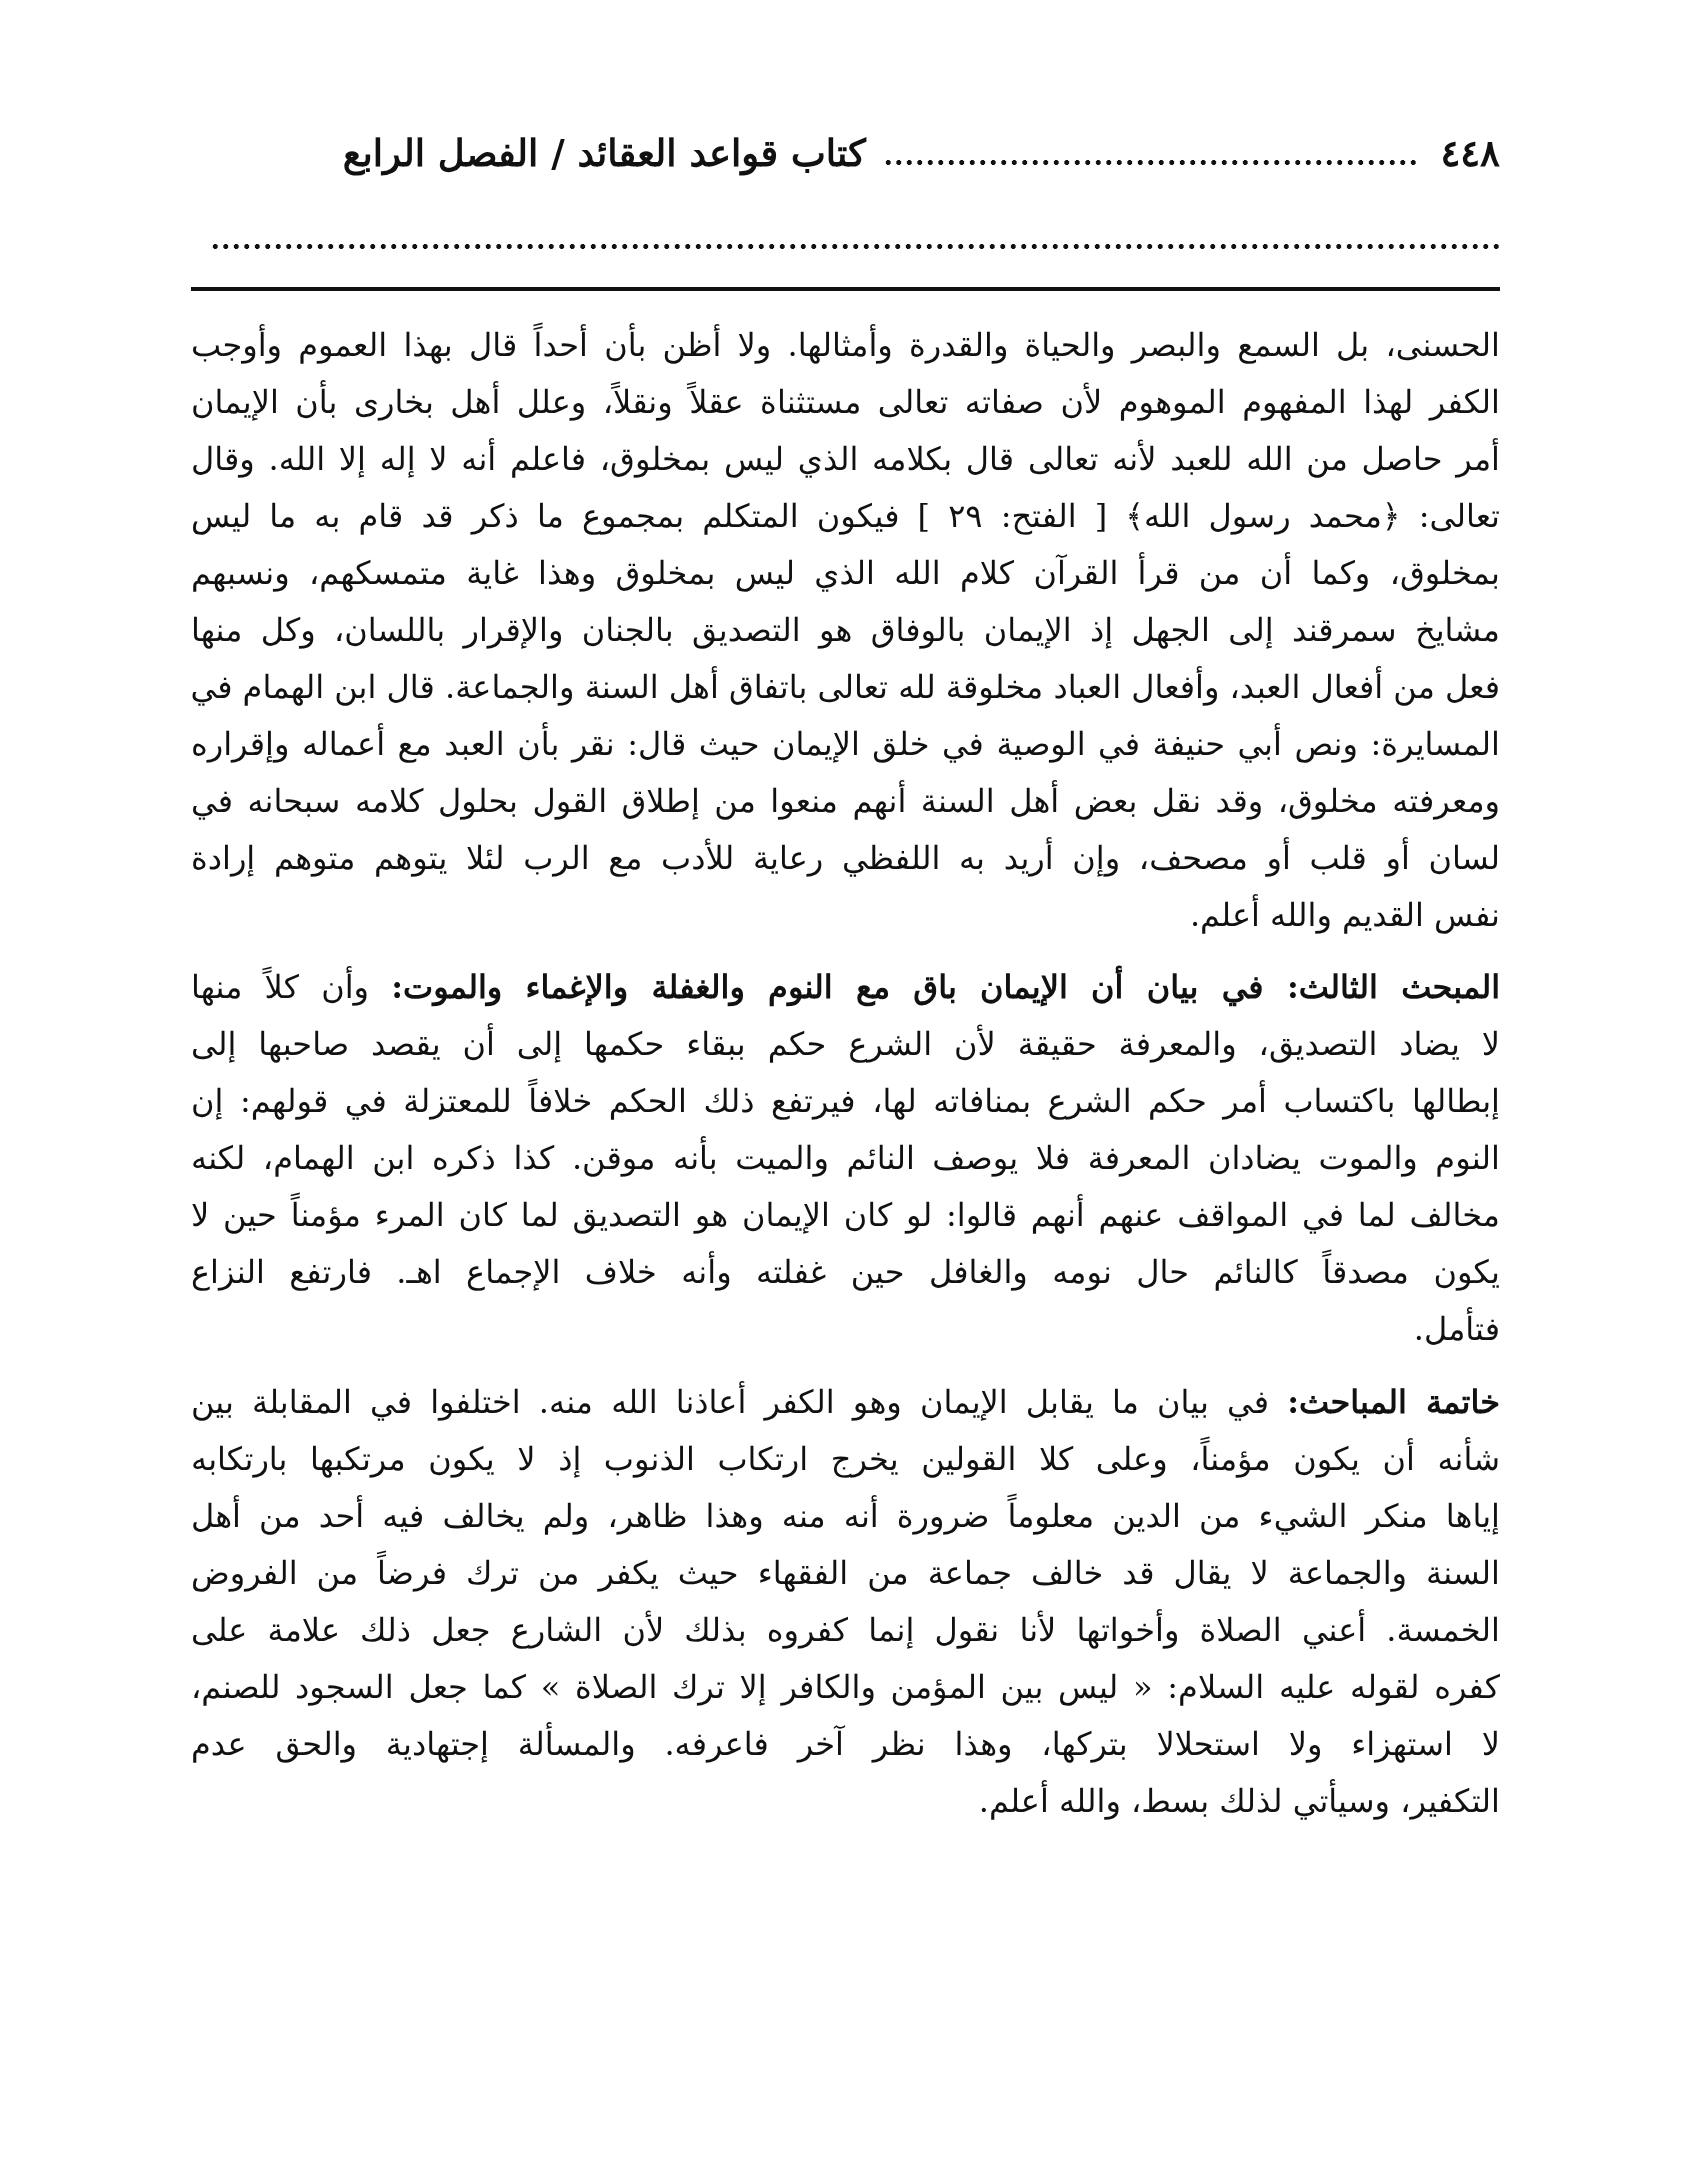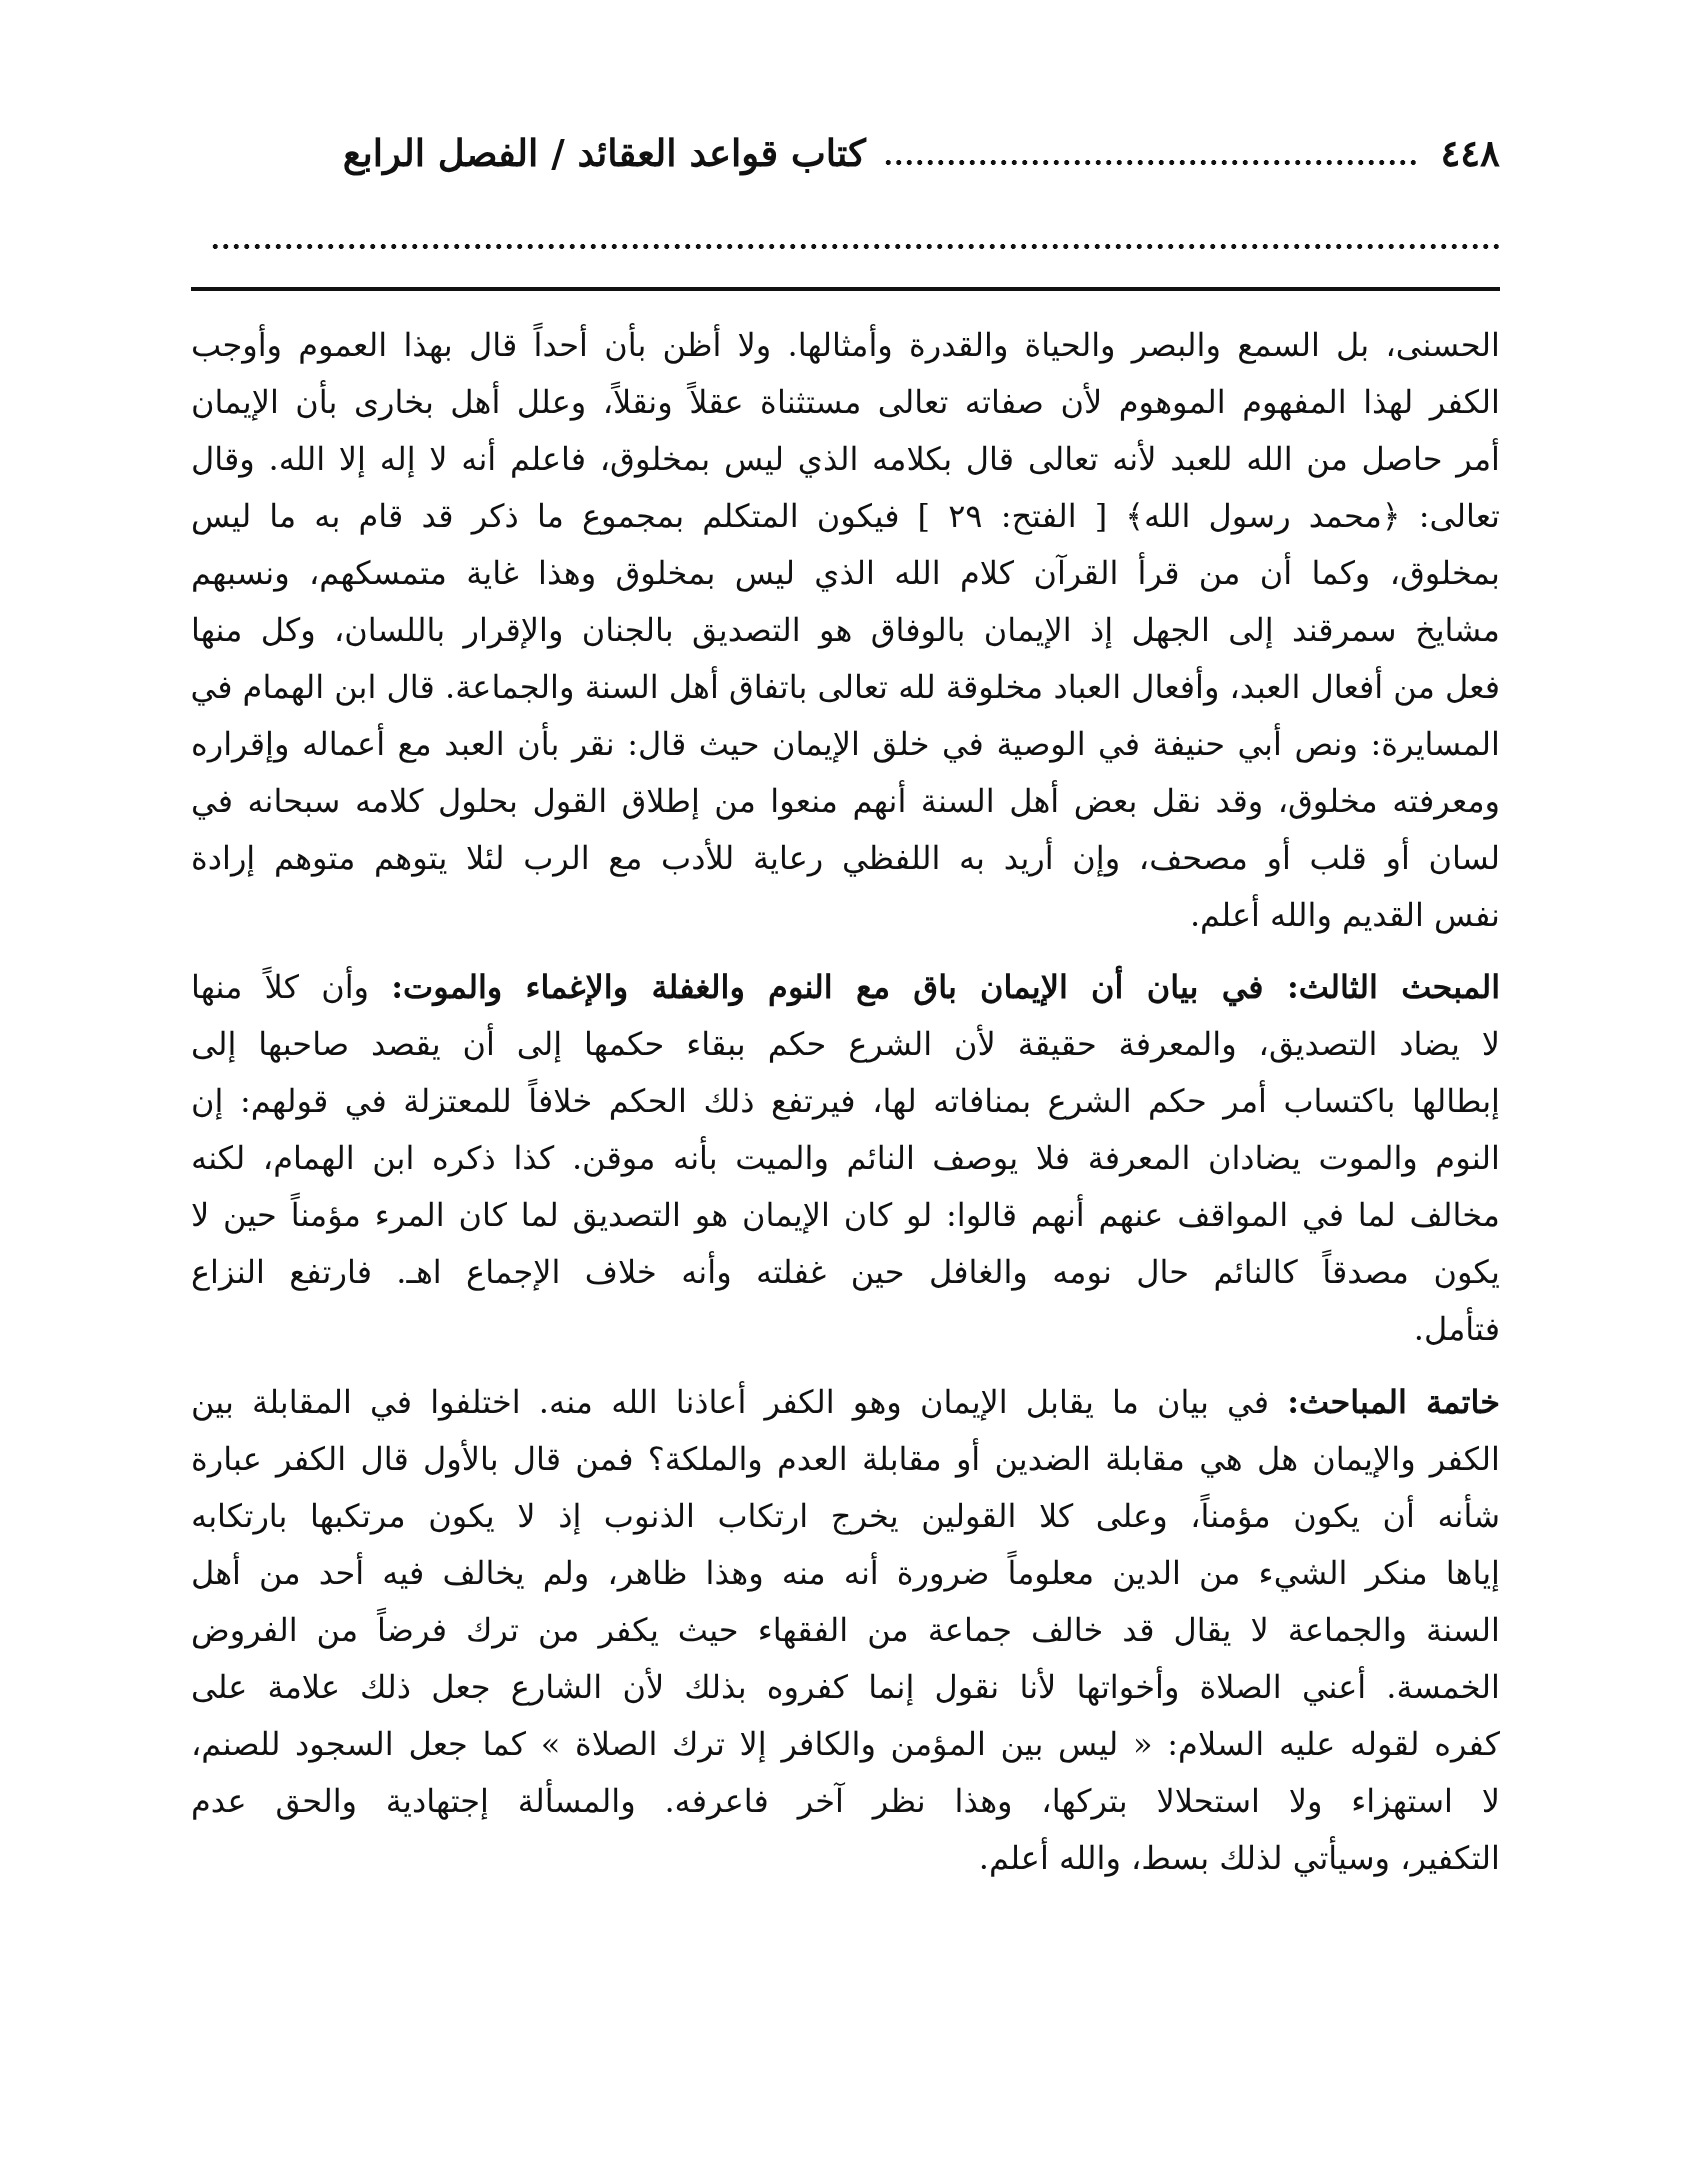--- a/index.html
+++ b/index.html
@@ -69,21 +69,20 @@
       <div class="line last">فتأمل.</div>
     </div>
 
     <div class="para-gap"></div>
 
     <div>
       <div class="line">
         <span class="bold">خاتمة المباحث:</span>
         <span> في بيان ما يقابل الإيمان وهو الكفر أعاذنا الله منه. اختلفوا في المقابلة بين</span>
       </div>
-      <div class="line">الكفر والإيمان هل هي مقابلة الضدين أو مقابلة العدم والملكة؟ فمن قال بالأول قال الكفر عبارة</div>
       <div class="line">شأنه أن يكون مؤمناً، وعلى كلا القولين يخرج ارتكاب الذنوب إذ لا يكون مرتكبها بارتكابه</div>
       <div class="line">إياها منكر الشيء من الدين معلوماً ضرورة أنه منه وهذا ظاهر، ولم يخالف فيه أحد من أهل</div>
       <div class="line">السنة والجماعة لا يقال قد خالف جماعة من الفقهاء حيث يكفر من ترك فرضاً من الفروض</div>
       <div class="line">الخمسة. أعني الصلاة وأخواتها لأنا نقول إنما كفروه بذلك لأن الشارع جعل ذلك علامة على</div>
       <div class="line">كفره لقوله عليه السلام: « ليس بين المؤمن والكافر إلا ترك الصلاة » كما جعل السجود للصنم،</div>
       <div class="line">لا استهزاء ولا استحلالا بتركها، وهذا نظر آخر فاعرفه. والمسألة إجتهادية والحق عدم</div>
       <div class="line last">التكفير، وسيأتي لذلك بسط، والله أعلم.</div>
     </div>
 
   </div>

